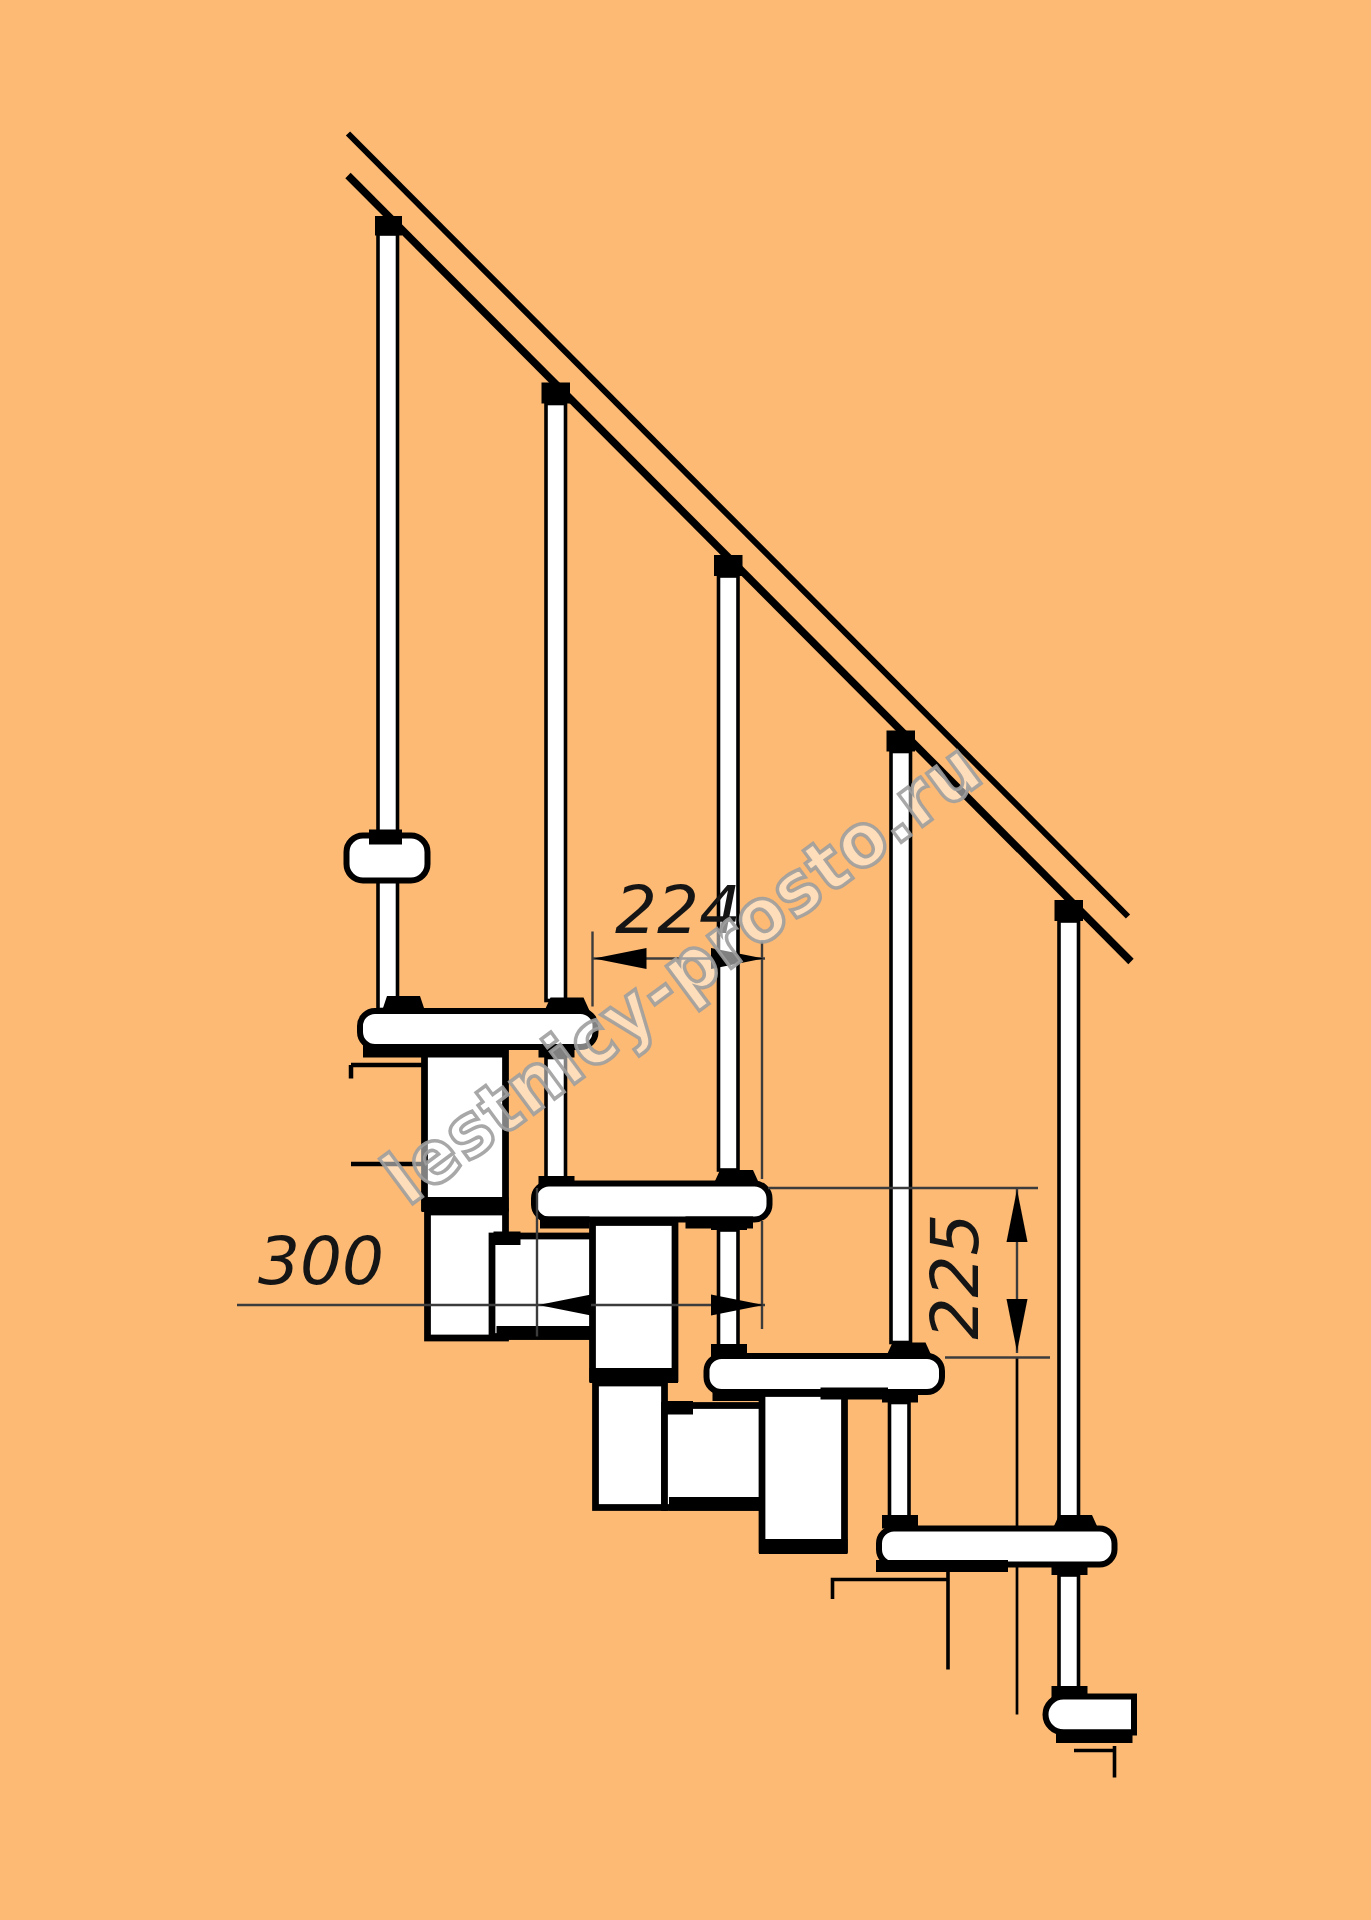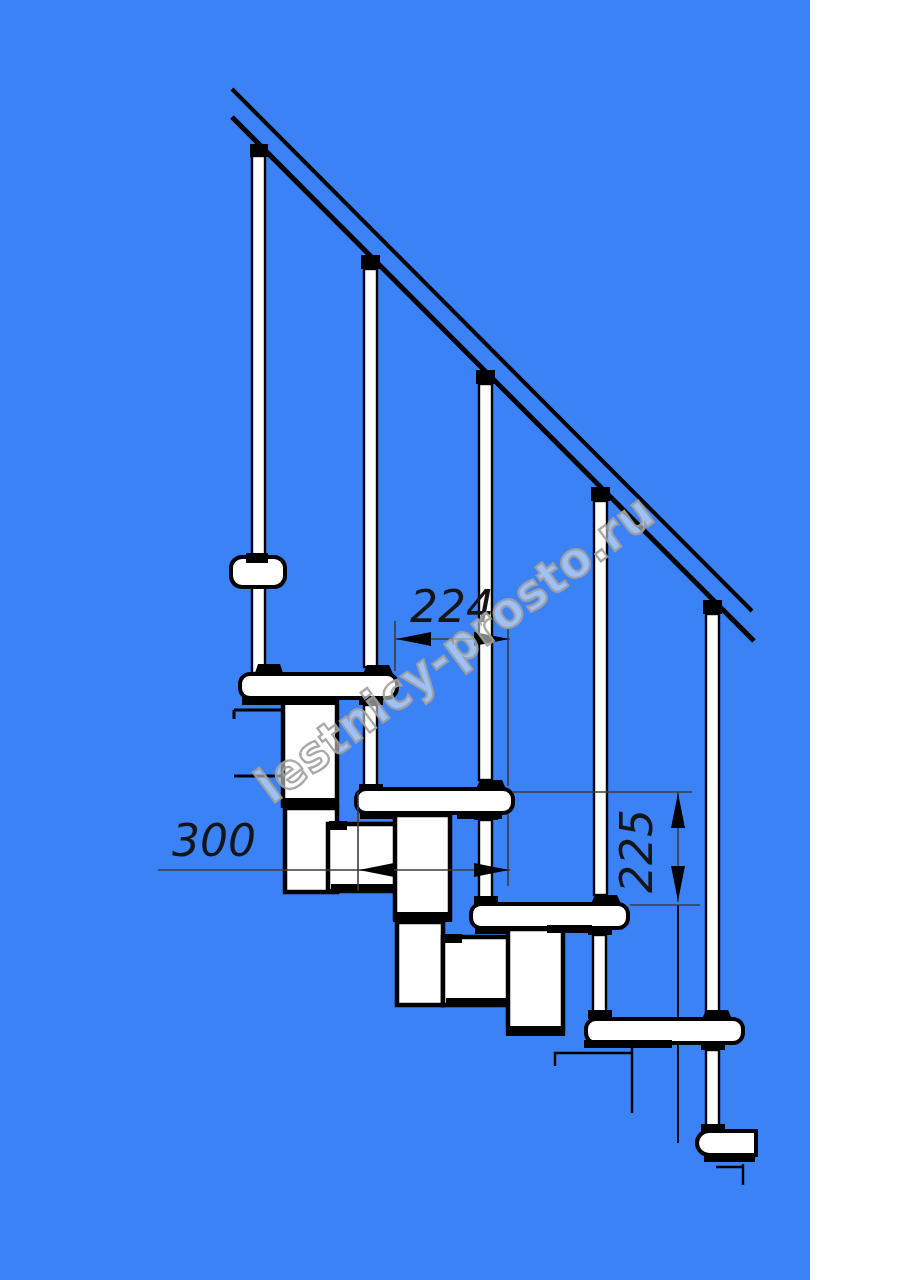--- a/index.html
+++ b/index.html
@@ -1,16 +1,16 @@
 <!DOCTYPE html>
 <html><head>
 <meta charset="utf-8">
 <style>
   html,body{margin:0;padding:0;background:#ffffff;}
-  .canvas{position:relative;width:810px;height:1280px;background:#3b82f6;overflow:hidden;}
+  .canvas{position:relative;width:914px;height:1280px;background:#fdba74;overflow:hidden;}
   svg{position:absolute;left:0;top:0;}
   svg text{font-family:"DejaVu Sans","Liberation Sans",sans-serif;}
   .dimtext{font-size:44px;font-style:italic;fill:#151515;}
   .wmark{font-size:49px;font-weight:bold;fill:#ffffff;fill-opacity:0.5;
          stroke:#9e9e9e;stroke-width:2.4;stroke-opacity:0.9;letter-spacing:1px;}
 </style>
 </head>
 <body>
 
 <div class="canvas">

